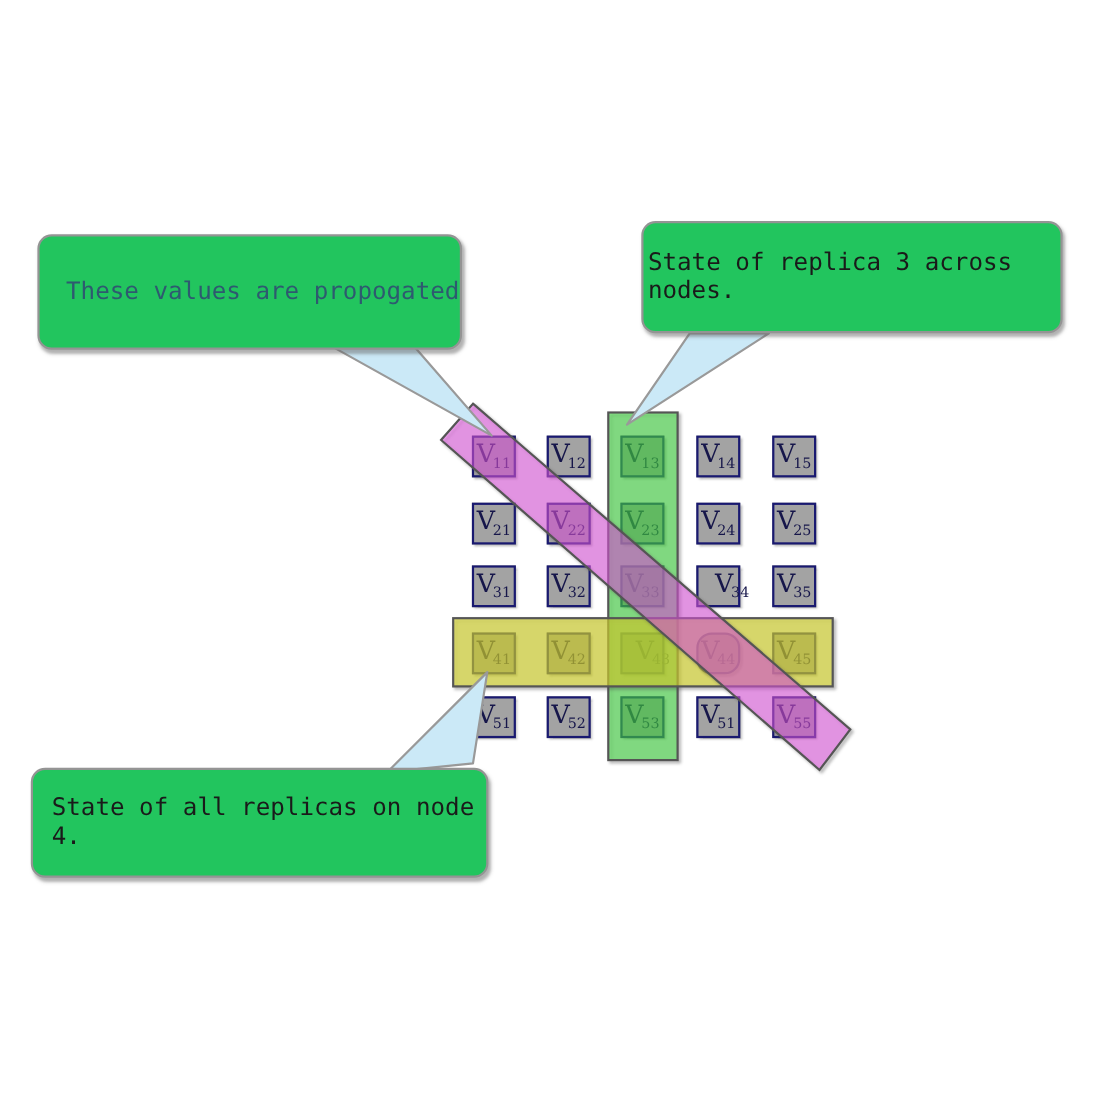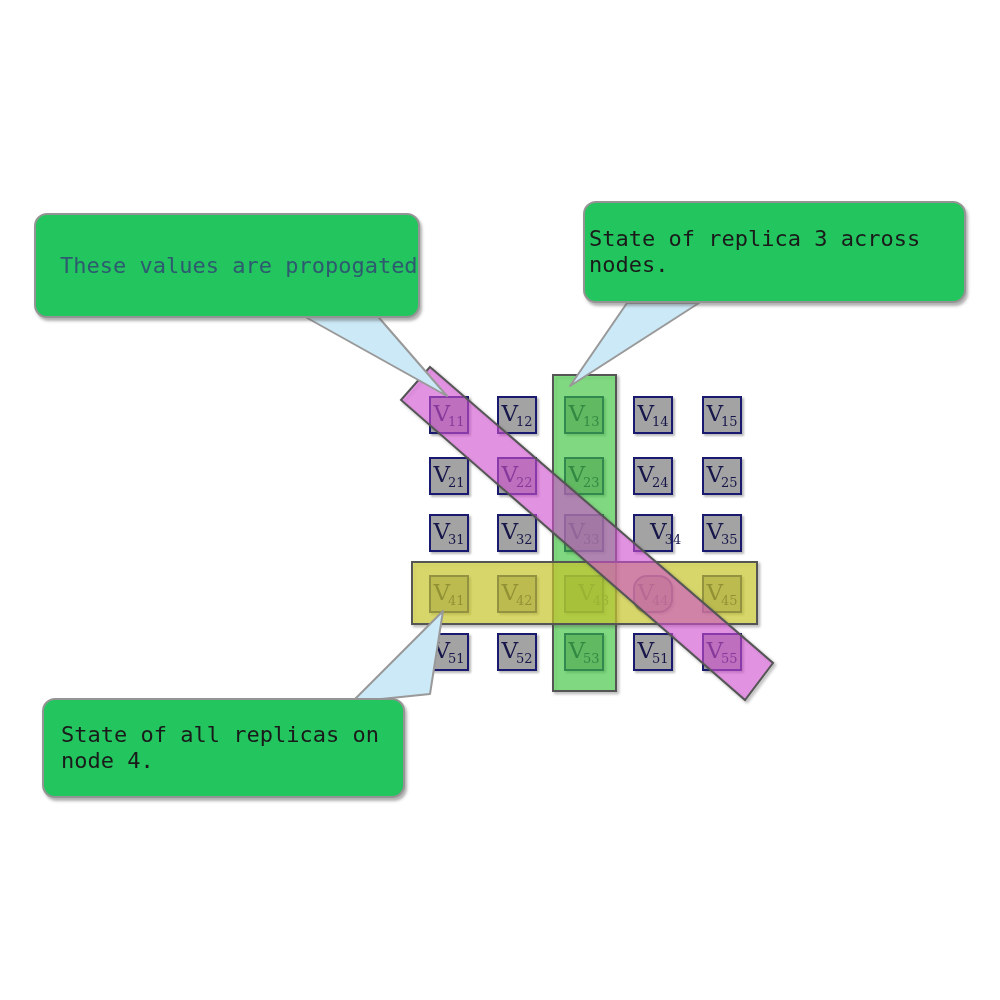--- a/index.html
+++ b/index.html
@@ -23,21 +23,21 @@
   
   .callout{position:absolute;background:#22c55e;border:2px solid #949494;border-radius:13px;
            box-shadow:2px 3px 3px rgba(99,99,99,.5);z-index:3;box-sizing:border-box;
            display:flex;flex-direction:column;justify-content:center;
            font-size:22px;}
   .callout .lines{line-height:26px;}
   #callout-gossip  {left:34px; top:213px; width:386px; height:105px;}
   #callout-gossip .lines{padding-left:24px;}
   #callout-replica3{left:583px;top:201px; width:383px; height:102px;}
   #callout-replica3 .lines{padding-left:4px;}
-  #callout-node4   {left:42px; top:698px; width:363px; height:100px;}
+  #callout-node4   {left:28px; top:698px; width:416px; height:100px;}
   #callout-node4 .lines{padding-left:17px;}
 </style>
 </head>
 <body>
 
 <div id="canvas">
 
   <div>
       <div class="cell" style="left: 429px; top: 396px;"><span class="sym">V</span><sub>11</sub></div>
       <div class="cell" style="left: 497px; top: 396px;"><span class="sym">V</span><sub>12</sub></div>

